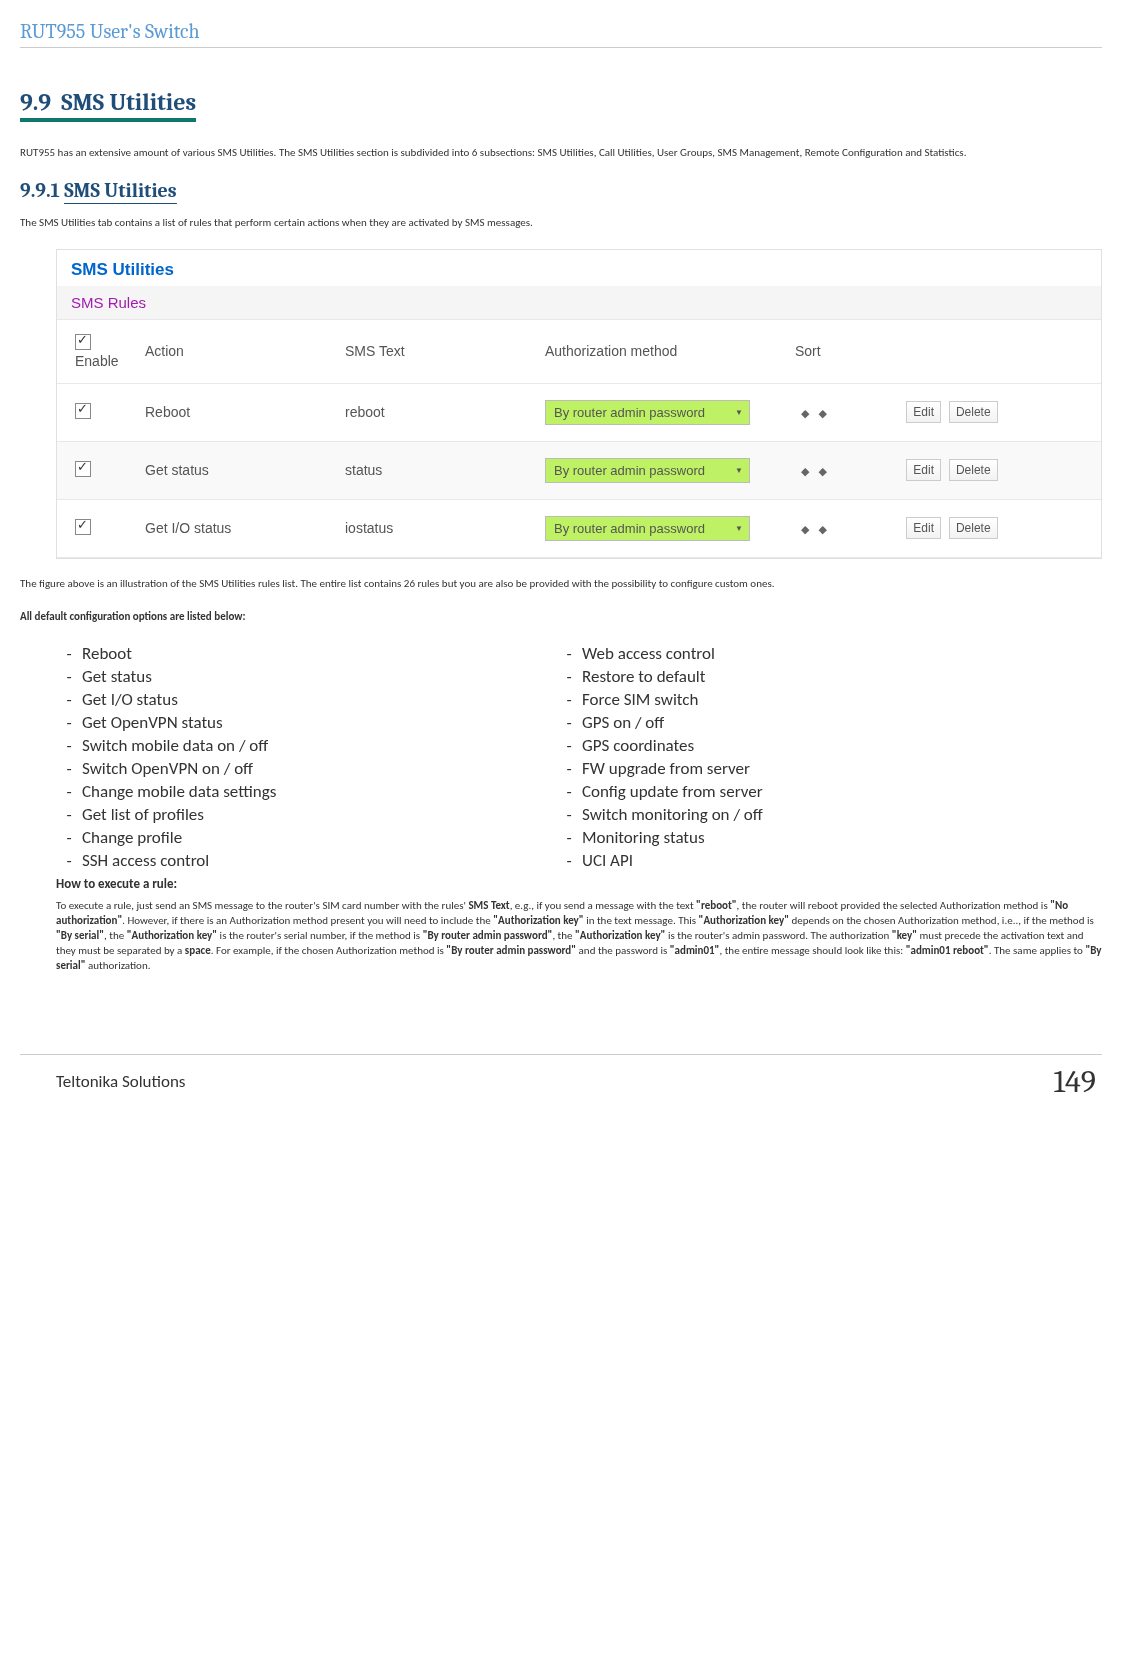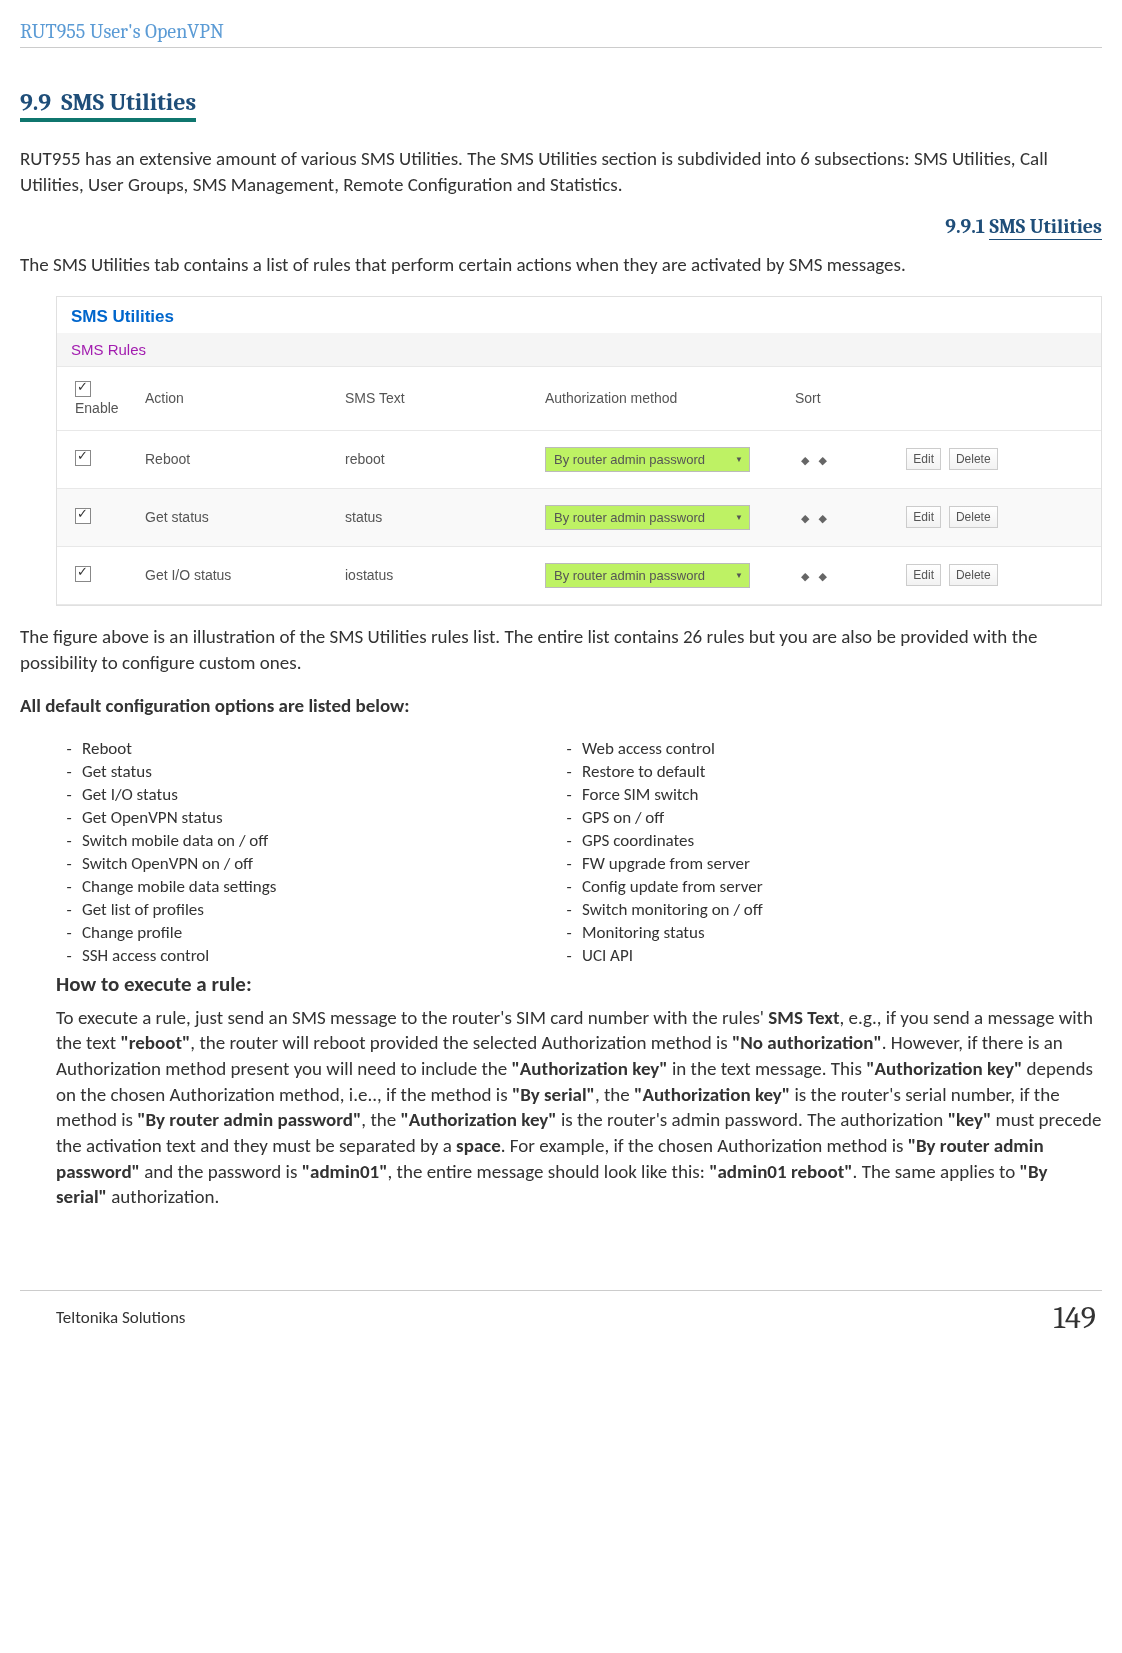--- a/index.html
+++ b/index.html
@@ -32,31 +32,30 @@
       margin-bottom: 16px;
       padding-bottom: 2px;
     }
     .h2-num {
       margin-right: 10px;
     }
     .indent {
       margin-left: 36px;
     }
     .body-text {
-      font-size: 19px;
+      font-size: 11px;
       line-height: 1.35;
       margin: 8px 0 18px 0;
     }
     .h3 {
       color: #1f4e79;
       font-family: Cambria, serif;
       font-size: 20px;
       font-weight: bold;
       margin: 8px 0 14px 0;
-      text-align: right;
     }
     .h3 .h3-title {
       border-bottom: 1.5px solid #1f4e79;
       padding-bottom: 1px;
     }
     .screenshot {
       margin: 0 0 18px 36px;
       border: 1px solid #e0e0e0;
       width: 1044px;
       font-family: Arial, sans-serif;
@@ -187,21 +186,21 @@
     .footer-right {
       font-family: Cambria, serif;
       font-size: 32px;
       color: #333;
     }
   </style>
 </head>
 <body>
 
 <div class="page">
-  <div class="doc-header">RUT955 User's OpenVPN</div>
+  <div class="doc-header">RUT955 User's Switch</div>
 
   <div class="h2">
     <span class="h2-num">9.9</span><span>SMS Utilities</span>
   </div>
 
   <div class="body-text indent">RUT955 has an extensive amount of various SMS Utilities. The SMS Utilities section is subdivided into 6 subsections: SMS Utilities, Call Utilities, User Groups, SMS Management, Remote Configuration and Statistics.</div>
 
   <div class="h3">
     <span>9.9.1</span>
     <span class="h3-title">SMS Utilities</span>
@@ -290,21 +289,21 @@
         <li>GPS coordinates</li>
         <li>FW upgrade from server</li>
         <li>Config update from server</li>
         <li>Switch monitoring on / off</li>
         <li>Monitoring status</li>
         <li>UCI API</li>
       </ul>
     </div>
   </div>
 
-  <div class="indent bold" style="font-size:21px;margin-top:0;">How to execute a rule:</div>
+  <div class="indent bold" style="font-size:13px;margin-top:0;">How to execute a rule:</div>
 
   <div class="body-text" style="margin-left:36px;text-indent:-36px;padding-left:36px;margin-left:0;">
     <span style="margin-left:36px">To execute a rule, just send an SMS message to the router's SIM card number with the rules' </span><span class="bold">SMS Text</span><span>, e.g., if you send a message with the text </span><span class="bold">"reboot"</span><span>, the router will reboot provided the selected Authorization method is </span><span class="bold">"No authorization"</span><span>. However, if there is an Authorization method present you will need to include the </span><span class="bold">"Authorization key"</span><span> in the text message. This </span><span class="bold">"Authorization key"</span><span> depends on  the chosen Authorization method, i.e.., if the method is </span><span class="bold">"By serial"</span><span>, the </span><span class="bold">"Authorization key"</span><span> is the router's serial number, if the method is </span><span class="bold">"By router admin password"</span><span>, the </span><span class="bold">"Authorization key"</span><span> is the router's admin password. The authorization </span><span class="bold">"key"</span><span> must precede the activation text and they must be separated by a </span><span class="bold">space</span><span>. For example, if the chosen Authorization method is </span><span class="bold">"By router admin password"</span><span> and the password is </span><span class="bold">"admin01"</span><span>, the entire message should look like this: </span><span class="bold">"admin01 reboot"</span><span>. The same applies to </span><span class="bold">"By serial"</span><span> authorization.</span>
   </div>
 
   <div class="footer">
     <div class="footer-left">Teltonika Solutions</div>
     <div class="footer-right">149</div>
   </div>
 </div>

